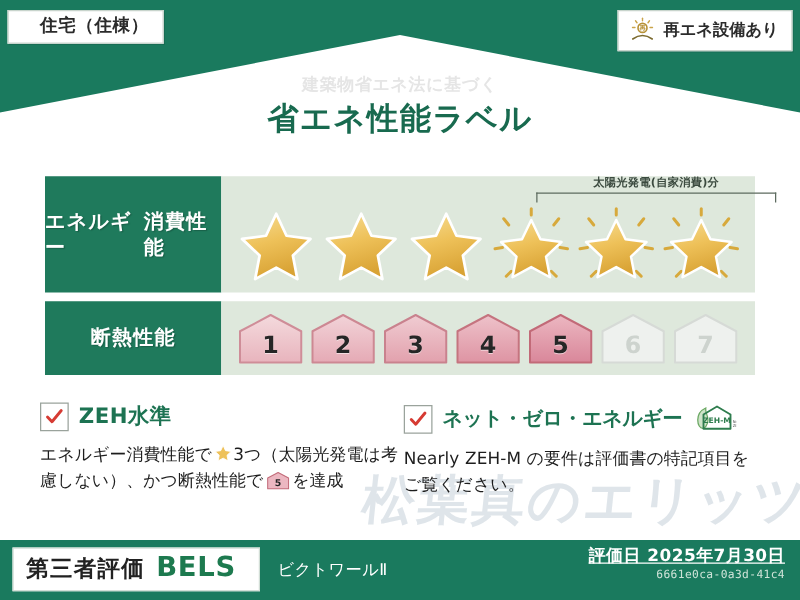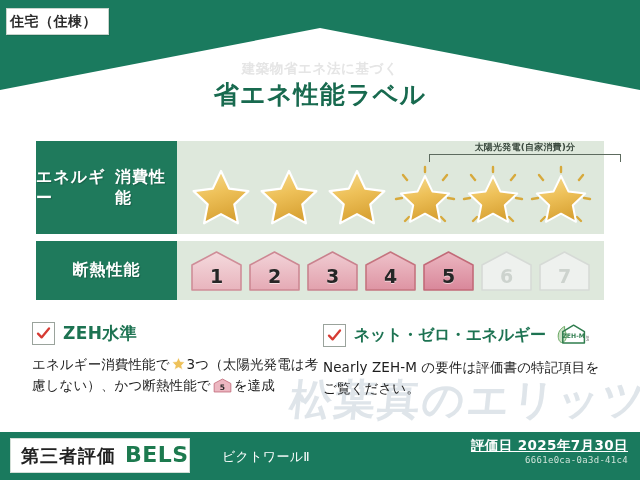--- a/index.html
+++ b/index.html
@@ -20,21 +20,21 @@
     left:0;top:0;width:640px;height:480px;
     pointer-events:none;
   }
   .house-body svg{display:block;}
 
   
   .cat-tag{
     position:absolute;left:6px;top:8px;
     background:#ffffff;
     border:1px solid #c8d4cc;
-    padding:5px 11px 6px 3px;
+    padding:5px 11px 6px 25px;
     font-size:14px;font-weight:bold;color:#2b2b2b;
     letter-spacing:0.5px;
     line-height:1;
     box-shadow:1px 1px 0 rgba(0,0,0,.10);
     z-index:6;
   }
   
   .renew-badge{
     position:absolute;right:6px;top:8px;
     background:#ffffff;
@@ -177,21 +177,21 @@
   }
 
   
   .footer{
     position:absolute;left:0;right:0;bottom:0;height:48px;
     background:#1a7a5e;z-index:6;
   }
   .bels-box{
     position:absolute;left:10px;top:6px;
     background:#ffffff;border:1px solid #d2ded6;
-    padding:5px 0 6px 10px;
+    padding:5px 18px 6px 10px;
     display:flex;align-items:baseline;gap:9px;
     line-height:1;
   }
   .bels-jp{font-size:18px;font-weight:bold;color:#212121;letter-spacing:1px;}
   .bels-en{font-size:22px;font-weight:bold;color:#1d7a4f;letter-spacing:.5px;}
   .bldg-name{
     position:absolute;left:222px;top:18px;
     font-size:13px;color:#ffffff;font-weight:normal;letter-spacing:.3px;
     line-height:1;
   }
@@ -213,20 +213,37 @@
 <div id="label-root">
 
   <div class="house-body">
     <svg width="640" height="480" viewBox="0 0 640 480" xmlns="http://www.w3.org/2000/svg">
       <polygon points="320,28 640,90 640,432 0,432 0,90" fill="#ffffff"></polygon>
     </svg>
   </div>
 
   <div class="cat-tag">住宅（住棟）</div>
 
+  <div class="renew-badge">
+    <span class="sun-ic">
+      <svg width="22" height="22" viewBox="0 0 22 22" xmlns="http://www.w3.org/2000/svg">
+        <g stroke="#caa44a" stroke-width="1.1" stroke-linecap="round">
+          <line x1="11" y1="1.5" x2="11" y2="3.6"></line>
+          <line x1="5.4" y1="3.6" x2="6.6" y2="5.2"></line>
+          <line x1="16.6" y1="3.6" x2="15.4" y2="5.2"></line>
+          <line x1="3.0" y1="9" x2="5.0" y2="9"></line>
+          <line x1="19.0" y1="9" x2="17.0" y2="9"></line>
+        </g>
+        <circle cx="11" cy="9.3" r="3.6" fill="none" stroke="#b79136" stroke-width="1.3"></circle>
+        <text x="11" y="11.3" font-size="5" text-anchor="middle" fill="#b79136" font-family="DejaVu Sans, sans-serif">再</text>
+        <path d="M3.2 18.2 Q11 12.6 18.8 18.2" fill="none" stroke="#7b6a2e" stroke-width="1.3" stroke-linecap="round"></path>
+      </svg>
+    </span>
+    <span>再エネ設備あり</span>
+  </div>
 
   <div class="title-wrap">
     <div class="title-sub">建築物省エネ法に基づく</div>
     <div class="title-main">省エネ性能ラベル</div>
   </div>
 
   <div class="grade-table">
 
     <div class="grade-row row-energy">
       <div class="row-label">

